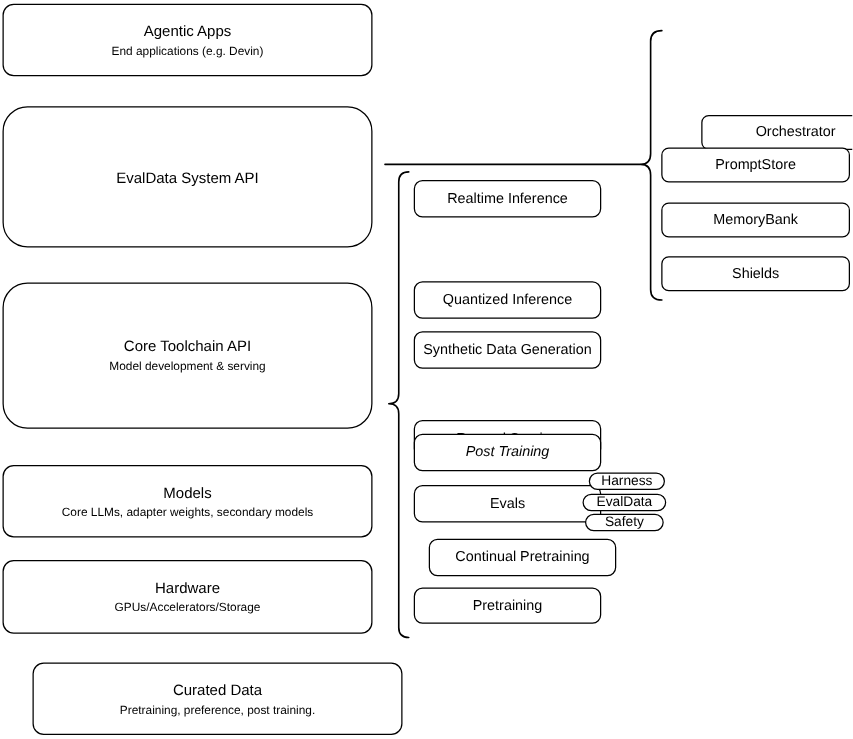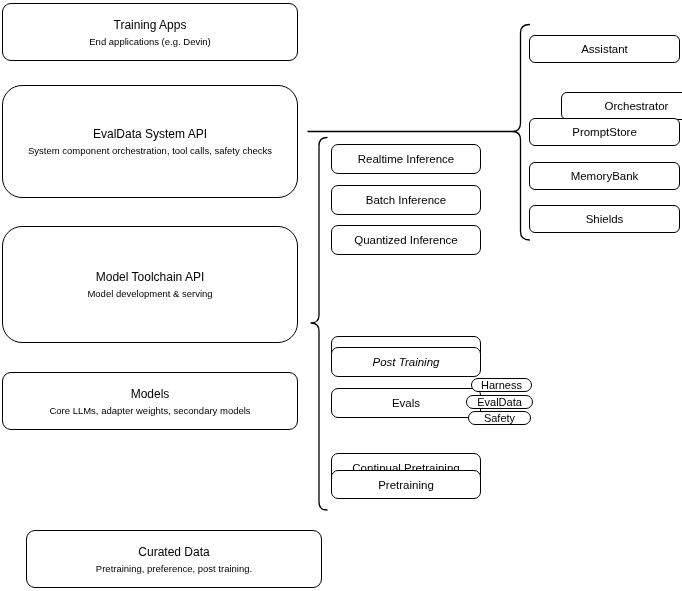--- a/index.html
+++ b/index.html
@@ -37,52 +37,54 @@
 
 <div class="canvas">
 
   <svg class="wires" viewBox="0 0 682 591">
     <path d="M308 131.5 H512"></path>
     <path d="M529.5 24.5 Q520.5 24.5 520.5 33 V123 Q520.5 131.5 512.5 131.5 Q520.5 131.5 520.5 140 V231.5 Q520.5 240 529.5 240"></path>
     <path d="M327 137.5 Q319 137.5 319 145.5 V315 Q319 323 311 323 Q319 323 319 331 V502 Q319 510 327 510"></path>
   </svg>
 
   <div class="lbox r9" style="top:3px;height:58px;">
-    <div class="t">Training Apps</div>
+    <div class="t">Agentic Apps</div>
     <div class="s">End applications (e.g. Devin)</div>
   </div>
   <div class="lbox r20" style="top:85px;height:113px;">
     <div class="t">EvalData System API</div>
-    <div class="s">System component orchestration, tool calls, safety checks</div>
   </div>
   <div class="lbox r20" style="top:226px;height:117px;">
-    <div class="t">Model Toolchain API</div>
+    <div class="t">Core Toolchain API</div>
     <div class="s">Model development &amp; serving</div>
   </div>
   <div class="lbox r9" style="top:372px;height:58px;">
     <div class="t">Models</div>
     <div class="s">Core LLMs, adapter weights, secondary models</div>
+  </div>
+  <div class="lbox r9" style="top:448px;height:59px;">
+    <div class="t">Hardware</div>
+    <div class="s">GPUs/Accelerators/Storage</div>
   </div>
   <div class="lbox r9" style="top:530px;height:58px;margin-left:24px;">
     <div class="t">Curated Data</div>
     <div class="s">Pretraining, preference, post training.</div>
   </div>
 
   <div class="node mid" style="top:144px;">Realtime Inference</div>
-  <div class="node mid" style="top:185px;">Batch Inference</div>
   <div class="node mid" style="top:225px;">Quantized Inference</div>
+  <div class="node mid" style="top:265px;">Synthetic Data Generation</div>
   <div class="node mid" style="top:296px;margin-top:40px;">Reward Scoring</div>
   <div class="node mid" style="top:347px;font-style:italic;">Post Training</div>
   <div class="node mid" style="top:388px;">Evals</div>
-  <div class="node mid" style="top:453px;">Continual Pretraining</div>
+  <div class="node mid" style="top:431px;margin-left:12px;">Continual Pretraining</div>
   <div class="node mid" style="top:470px;height:29px;">Pretraining</div>
 
   <div class="pill" style="left:471px;top:378px;width:61px;">Harness</div>
   <div class="pill" style="left:466px;top:395px;width:67px;">EvalData</div>
   <div class="pill" style="left:468px;top:411px;width:63px;">Safety</div>
 
-  <div class="node rgt" style="top:35px;">Assistant</div>
   <div class="node rgt" style="top:92px;margin-left:32px;">Orchestrator</div>
   <div class="node rgt" style="top:118px;text-align:center;">PromptStore</div>
   <div class="node rgt" style="top:162px;">MemoryBank</div>
   <div class="node rgt" style="top:205px;">Shields</div>
 
 </div>
 
 </body></html>

